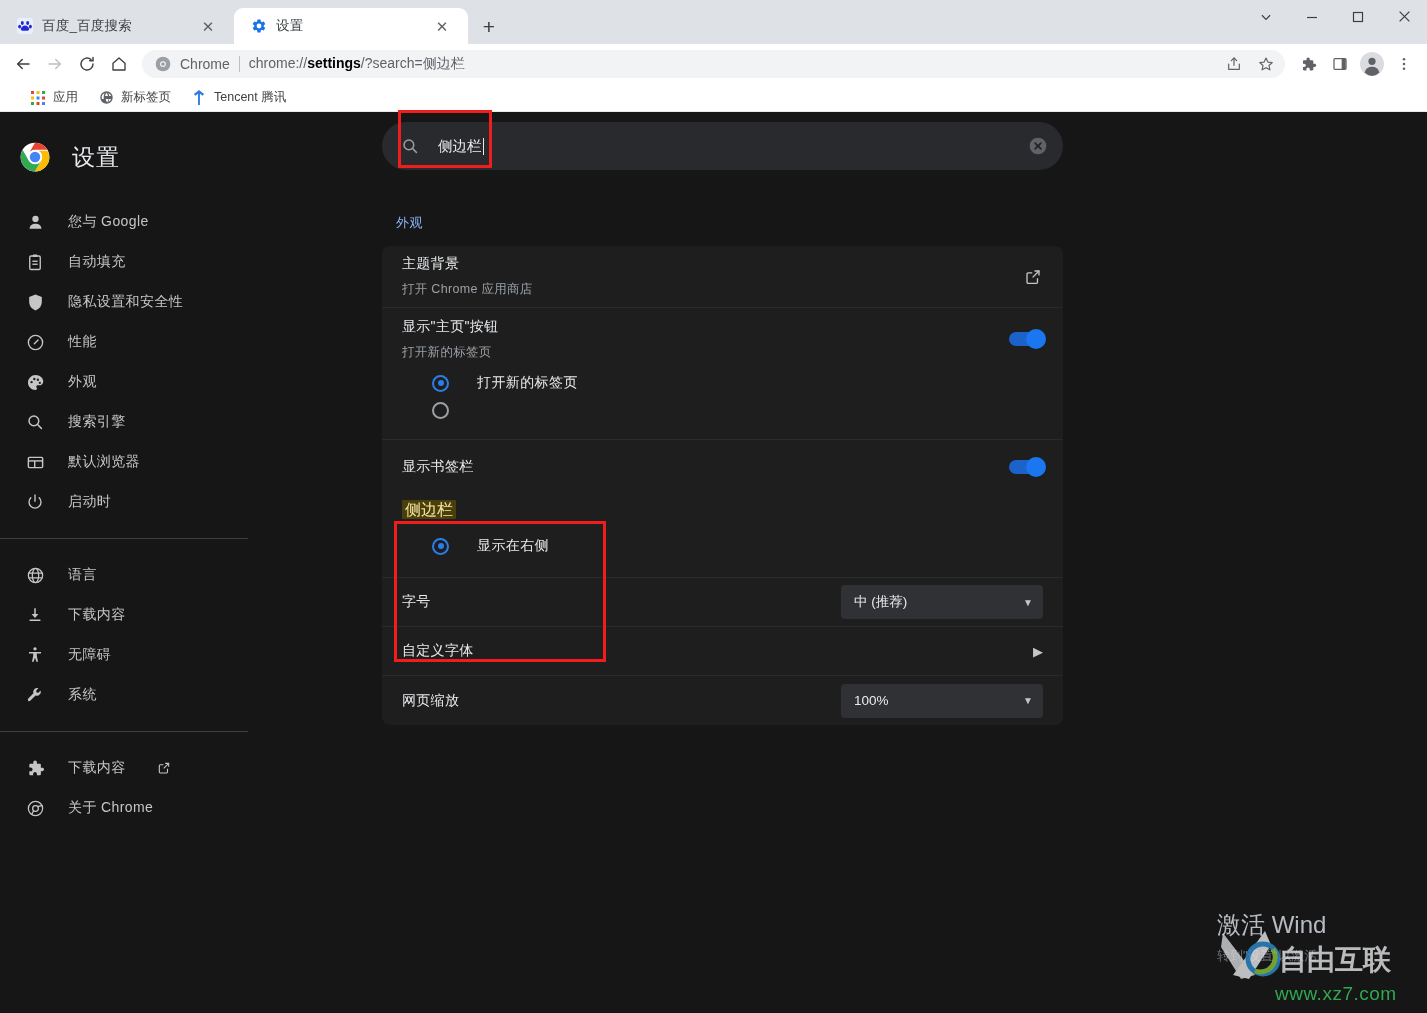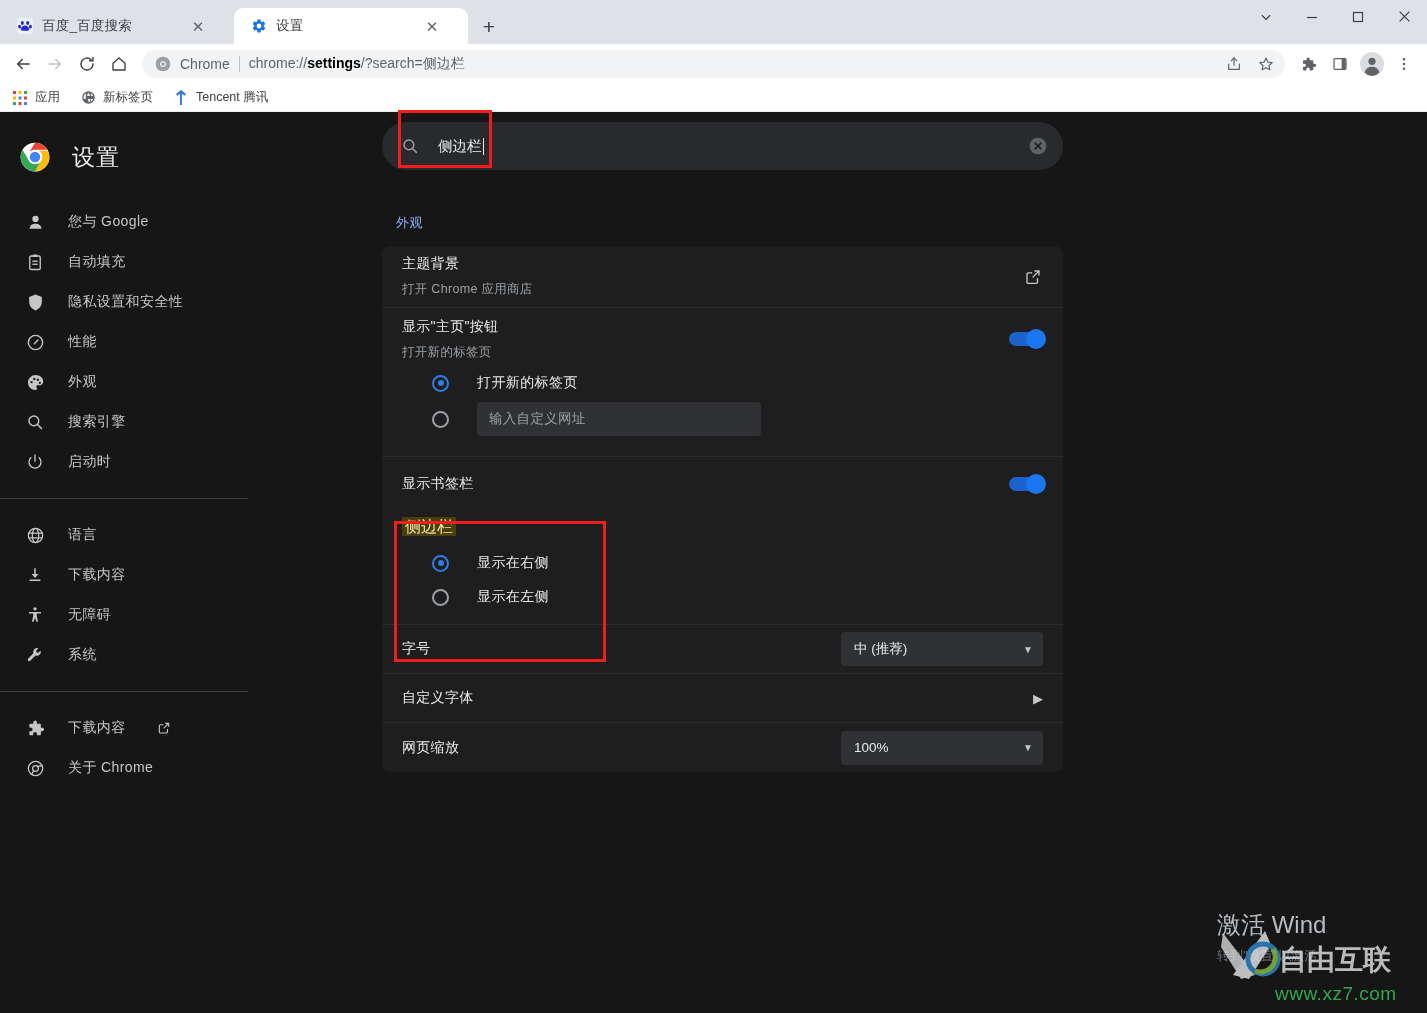--- a/index.html
+++ b/index.html
@@ -13,21 +13,21 @@
   
   .browser { width: 1427px; height: 1013px; position: relative; }
 
   .tabstrip {
     height: 44px; background: #dee1e6;
     display: flex; align-items: flex-end; position: relative;
   }
   .tab {
     height: 36px; width: 234px;
     display: flex; align-items: center; gap: 9px;
-    padding: 0 26px 0 16px; border-radius: 9px 9px 0 0;
+    padding: 0 16px 0 16px; border-radius: 9px 9px 0 0;
     font-size: 13.5px; color: #3c4043; position: relative;
   }
   .tab.inactive { background: transparent; }
   .tab.active { background: #ffffff; }
   .tab .favicon { width: 17px; height: 17px; flex: 0 0 17px; display:flex; align-items:center; justify-content:center;}
   .tab .title {
     flex: 1 1 auto; white-space: nowrap; overflow: hidden;
     text-overflow: ellipsis; font-size: 13.5px; letter-spacing: .2px;
   }
   .tab .tabclose {
@@ -62,21 +62,21 @@
   }
   .omnibox .chromeico { width: 18px; height: 18px; flex:0 0 18px; margin-right: 8px; display:flex;align-items:center;justify-content:center;}
   .omnibox .scheme { color: #5f6368; margin-right: 9px; }
   .omnibox .divider { width: 1px; height: 16px; background: #bdc1c6; margin-right: 9px; flex: 0 0 1px; }
   .omnibox .url { flex: 1 1 auto; white-space: nowrap; overflow: hidden; color: #5f6368; }
   .omnibox .url b { color: #000000; font-weight: 700; }
   .omnibox-actions { display: flex; align-items: center; gap: 2px; }
 
   .bookmarkbar {
     height: 28px; background: #ffffff; display: flex;
-    align-items: center; padding: 0 4px; gap: 4px;
+    align-items: center; padding: 0 22px; gap: 4px;
     border-bottom: 1px solid #e8eaed;
   }
   .bm {
     display: flex; align-items: center; gap: 7px; padding: 3px 8px;
     border-radius: 4px; font-size: 12.5px; color: #3c4043; white-space: nowrap;
   }
   .bm .bmico { width: 16px; height: 16px; flex:0 0 16px; display:flex;align-items:center;justify-content:center;}
 
   
   .page {
@@ -435,20 +435,30 @@
           <span class="ico">
               <svg width="18" height="18" viewBox="0 0 24 24" fill="none" stroke="#c4c7c5" stroke-width="1.9" stroke-linecap="round">
                 <circle cx="10.5" cy="10.5" r="6.5"></circle>
                 <line x1="15.4" y1="15.4" x2="20.5" y2="20.5"></line>
               </svg>
             </span>
           <span class="lbl">搜索引擎</span>
         </div>
         <div class="navitem">
           <span class="ico">
+              <svg width="19" height="19" viewBox="0 0 24 24" fill="none" stroke="#c4c7c5" stroke-width="1.8">
+                <rect x="3" y="5.5" width="18" height="13" rx="1.3"></rect>
+                <line x1="3" y1="10" x2="21" y2="10"></line>
+                <line x1="11" y1="10" x2="11" y2="18.5"></line>
+              </svg>
+            </span>
+          <span class="lbl">默认浏览器</span>
+        </div>
+        <div class="navitem">
+          <span class="ico">
               <svg width="18" height="18" viewBox="0 0 24 24" fill="none" stroke="#c4c7c5" stroke-width="1.8" stroke-linecap="round">
                 <path d="M6.4 6.4a8 8 0 1011.2 0"></path>
                 <line x1="12" y1="2.6" x2="12" y2="11"></line>
               </svg>
             </span>
           <span class="lbl">启动时</span>
         </div>
 
         <div class="navsep"></div>
 
@@ -578,23 +588,20 @@
             </div>
           </div>
 
           <div class="radiorow" style="padding-top:4px;padding-bottom:6px">
             <span class="radio on"></span>
             <span class="radiolabel">打开新的标签页</span>
           </div>
 
           <div class="radiorow" style="padding-top:4px;padding-bottom:20px">
             <span class="radio"></span>
-            <span class="urlfield">
-                <span>输入自定义网址</span>
-              </span>
           </div>
         </div>
 
         <div class="row" style="min-height:54px;border-bottom:none">
           <div class="rowtext">
             <div class="rtitle">显示书签栏</div>
           </div>
           <div class="rowright">
             <span class="toggle">
                 <span class="knob"></span>
@@ -602,24 +609,20 @@
           </div>
         </div>
 
         <div style="border-bottom:1px solid #2b2b2b;padding-bottom:14px">
           <div style="padding:6px 20px 0 20px">
             <span class="rtitle hl">侧边栏</span>
           </div>
           <div class="radiorow" style="padding-top:16px;padding-bottom:8px">
             <span class="radio on"></span>
             <span class="radiolabel">显示在右侧</span>
-          </div>
-          <div class="radiorow" style="padding-top:8px;padding-bottom:4px">
-            <span class="radio"></span>
-            <span class="radiolabel">显示在左侧</span>
           </div>
         </div>
 
         <div class="row" style="min-height:49px">
           <div class="rowtext">
             <div class="rtitle">字号</div>
           </div>
           <div class="rowright">
             <span class="select">
               <span>中 (推荐)</span>

